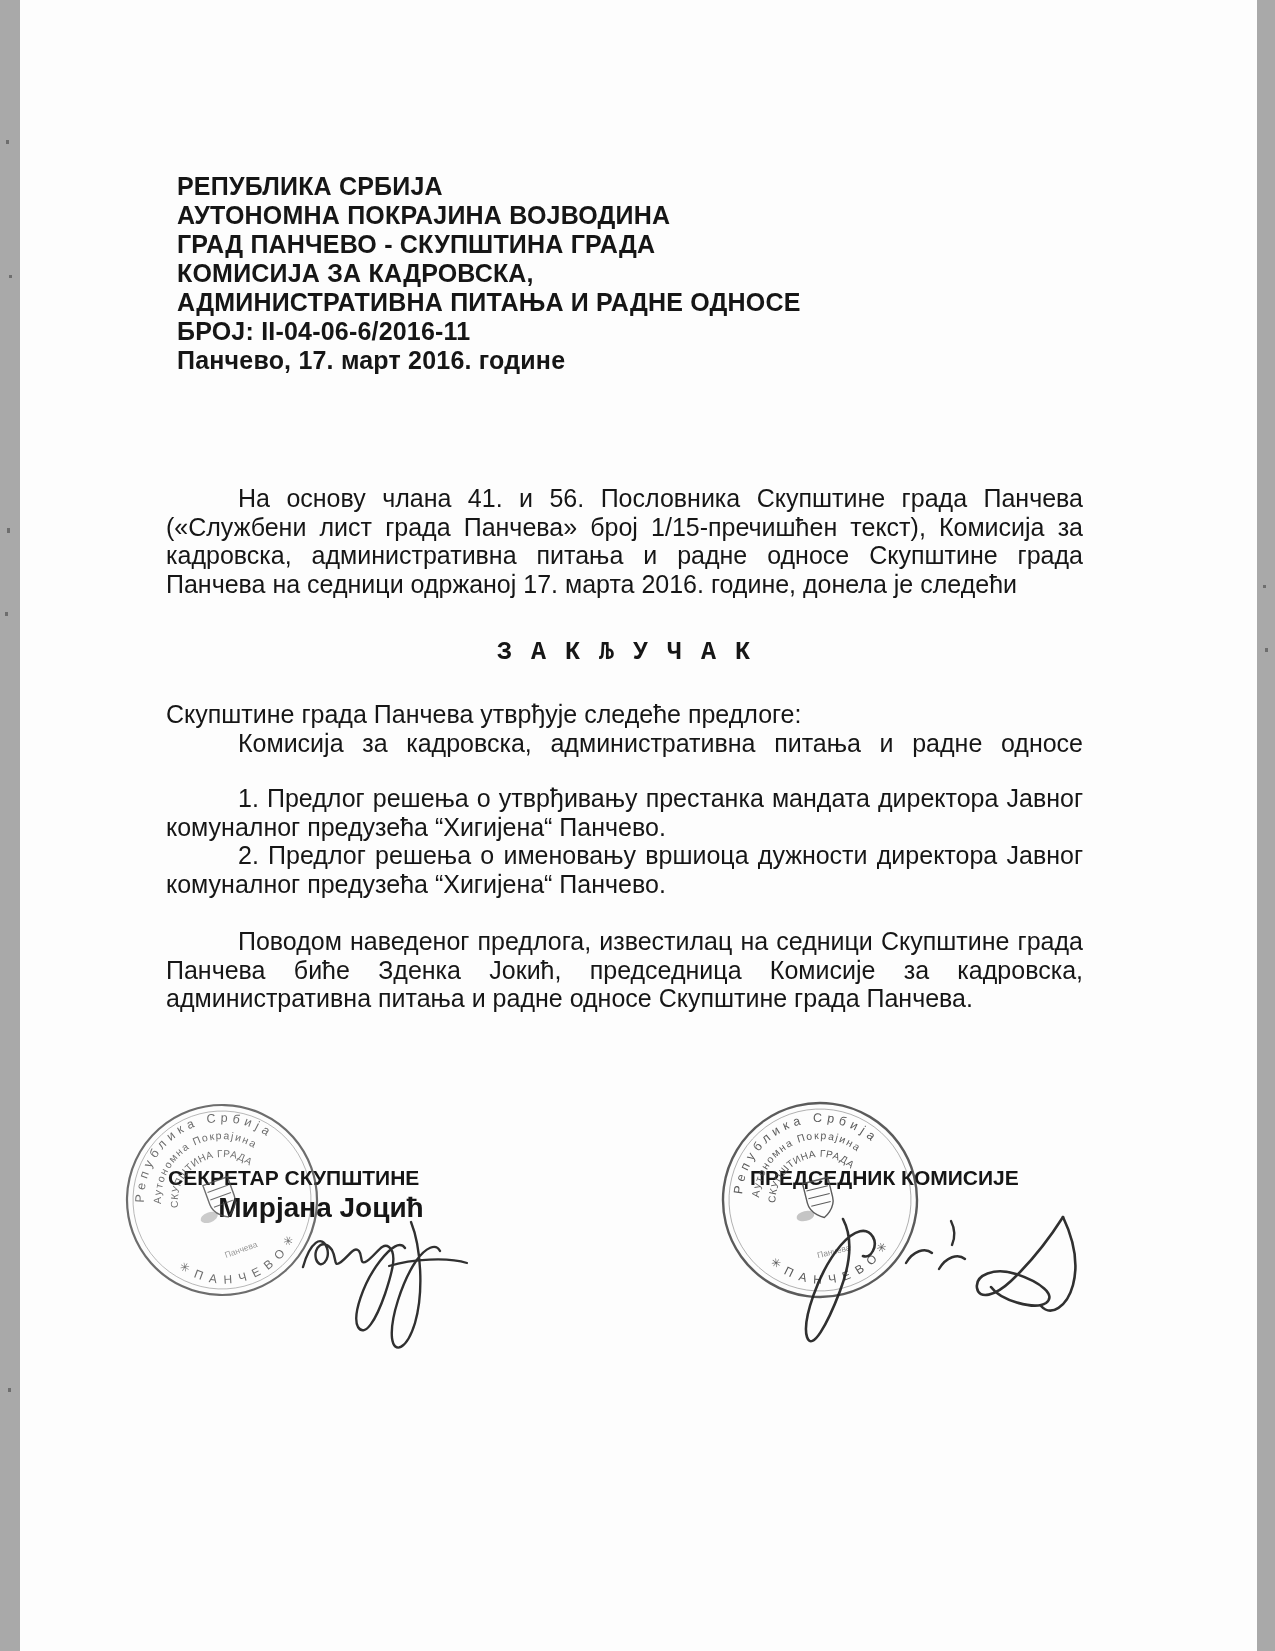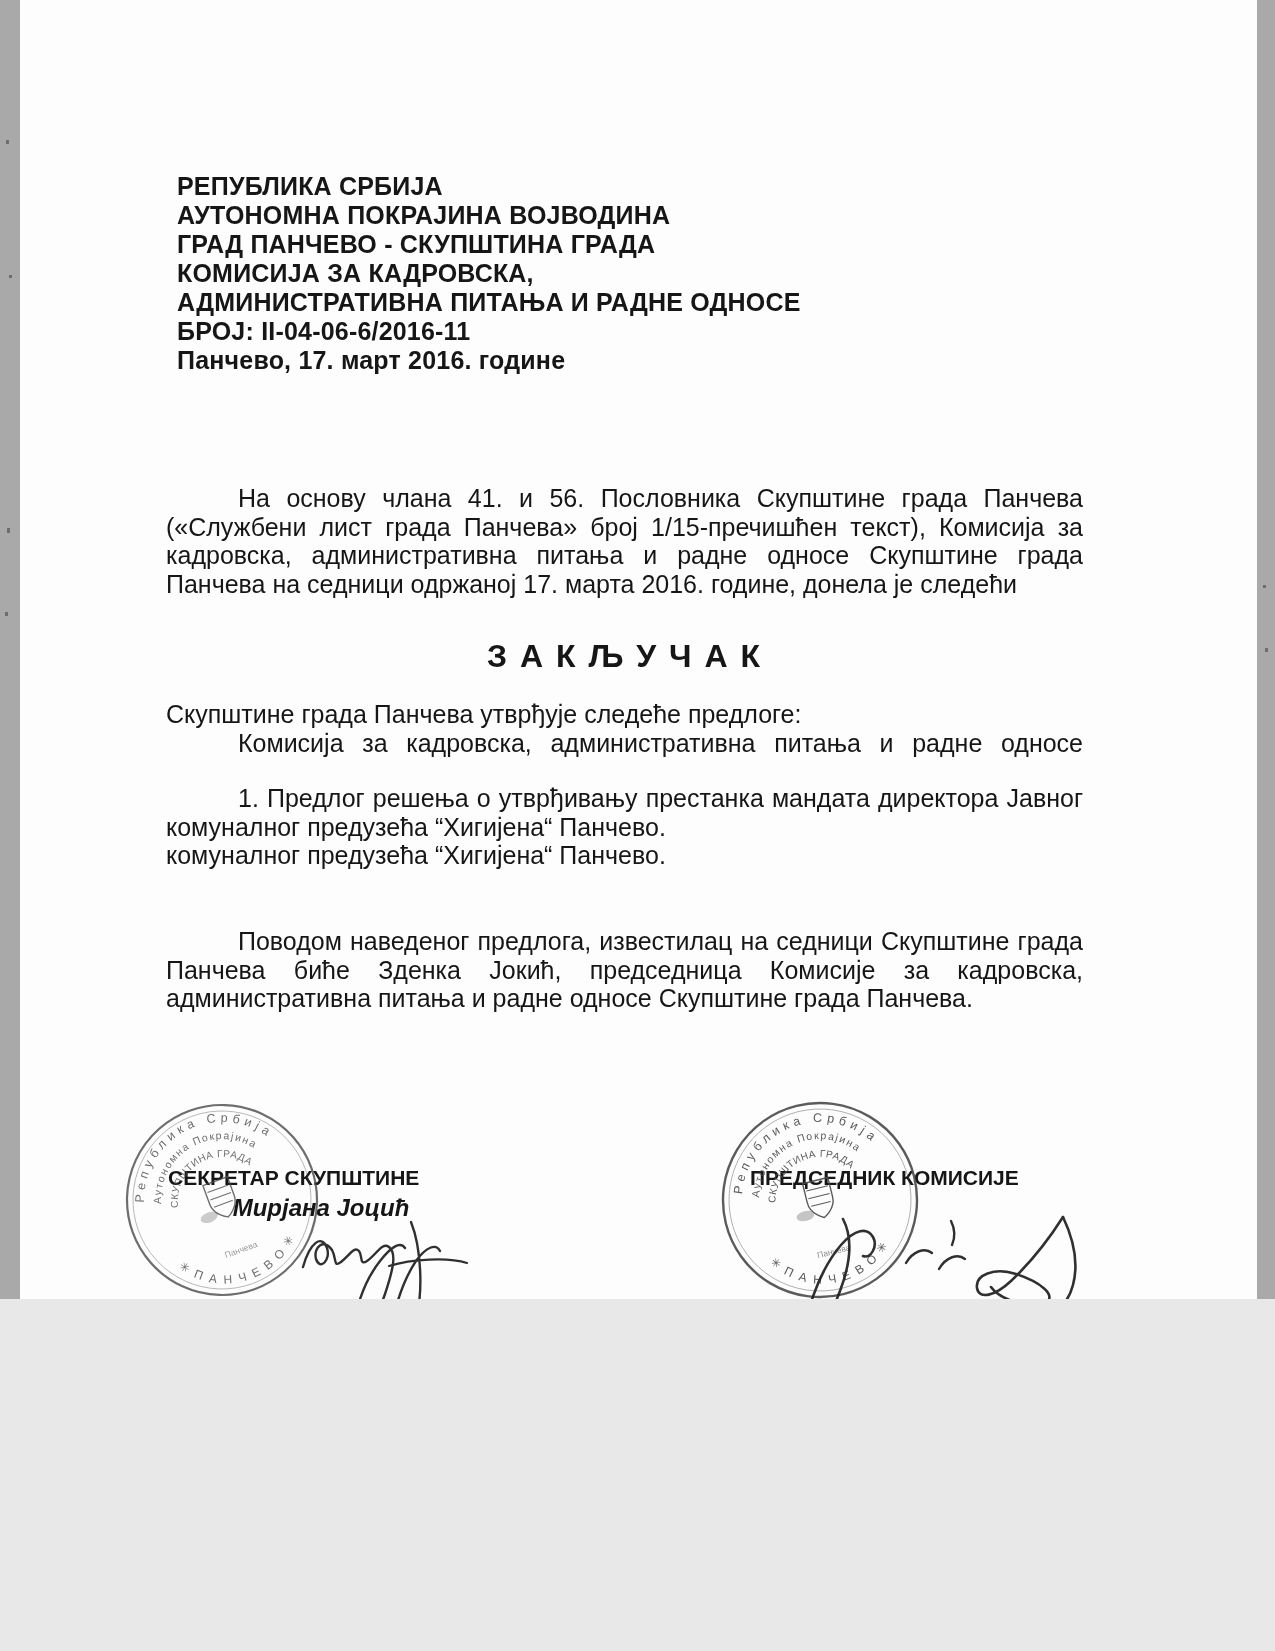--- a/index.html
+++ b/index.html
@@ -1,18 +1,18 @@
 <!DOCTYPE html>
 <html><head>
 <meta charset="utf-8">
 <style>
   html,body{margin:0;padding:0;background:#e8e8e8;}
   .page{
     position:relative;
-    width:1275px;height:1299px;
+    width:1275px;height:1651px;
     background:#fdfdfd;
     font-family:"Liberation Sans", sans-serif;
     color:#161616;
     overflow:hidden;
     margin:0 auto;
   }
   .scan-edge{position:absolute;top:0;height:100%;background:#a9a9a9;}
   .scan-edge.left{left:0;width:20px;}
   .scan-edge.right{left:1257px;width:18px;}
   .speck{position:absolute;background:#6e6e6e;}
@@ -25,29 +25,30 @@
   .block{
     position:absolute;left:166px;width:917px;
     font-size:25px;line-height:28.5px;
   }
   .line{text-align:justify;text-align-last:justify;white-space:normal;}
   .line.last{text-align:left;text-align-last:left;}
   .line.indent{text-indent:72px;}
 
   .doc-title{
     position:absolute;left:166px;top:638px;width:917px;
-    text-align:center;font-weight:bold;font-size:32px;
+    text-align:center;font-weight:bold;font-size:25px;
     letter-spacing:2px;
+    font-family:Liberation Mono, monospace;
   }
 
   .sig-block{position:absolute;top:1163px;}
   .sig-block.left{left:168px;width:306px;}
   .sig-block.right{left:750px;width:324px;}
   .sig-role{font-weight:bold;font-size:21px;line-height:30px;white-space:nowrap;}
-  .sig-name{font-weight:bold;font-style:italic;font-size:24px;line-height:30px;text-align:center;}
+  .sig-name{font-weight:bold;font-size:28px;line-height:30px;text-align:center;}
 
   .overlay{position:absolute;left:0;top:0;pointer-events:none;}
   .stamp-text{font-family:"Liberation Sans", sans-serif;fill:#4a4a4a;}
   .stamp-stroke{stroke:#4a4a4a;fill:none;}
   .sig-path{stroke:#1f1f1f;fill:none;stroke-linecap:round;stroke-linejoin:round;}
 </style>
 </head>
 <body>
 
 <div class="page">
@@ -83,20 +84,21 @@
   <div class="doc-title">З А К Љ У Ч А К</div>
 
   <div class="block" style="top:700px">
     <div class="line last">Скупштине града Панчева утврђује следеће предлоге:</div>
     <div class="line indent">Комисија за кадровска, административна питања и радне односе</div>
   </div>
 
   <div class="block" style="top:784px">
     <div class="line indent">1. Предлог решења о утврђивању престанка мандата директора Јавног</div>
     <div class="line last">комуналног предузећа “Хигијена“ Панчево.</div>
+    <div class="line indent">2. Предлог решења о именовању вршиоца дужности директора Јавног</div>
     <div class="line last">комуналног предузећа “Хигијена“ Панчево.</div>
   </div>
 
   <div class="block" style="top:927px">
     <div class="line indent">Поводом наведеног предлога, известилац на седници Скупштине града</div>
     <div class="line">Панчева биће Зденка Јокић, председница Комисије за кадровска,</div>
     <div class="line last">административна питања и радне односе Скупштине града Панчева.</div>
   </div>
 
   <div class="sig-block left">

